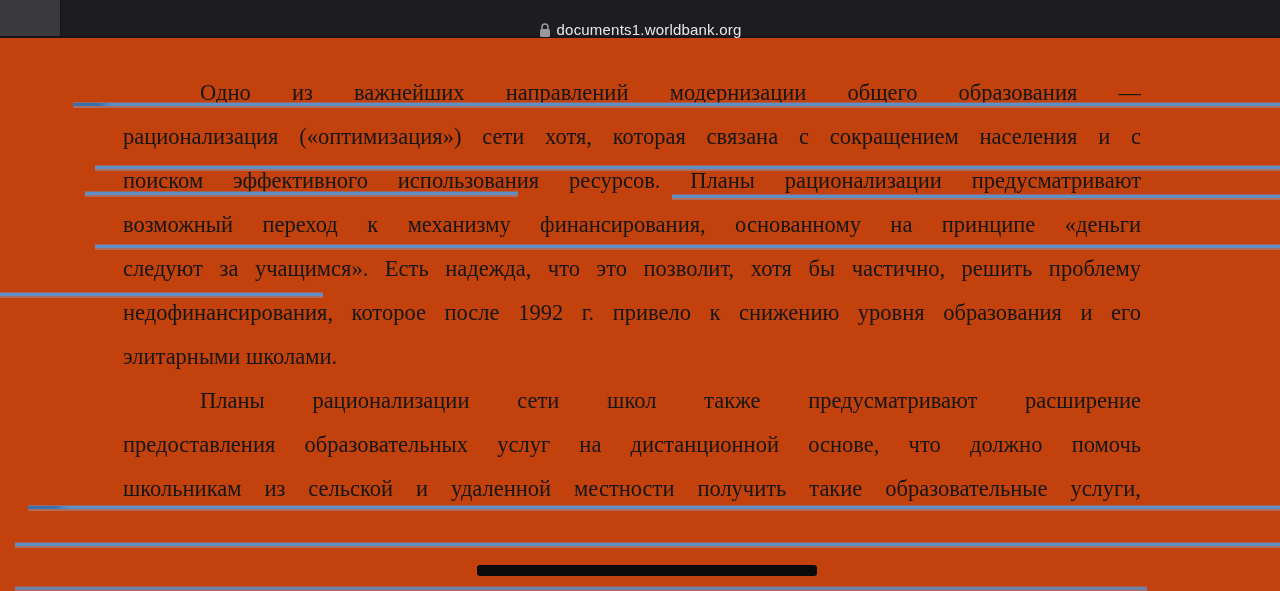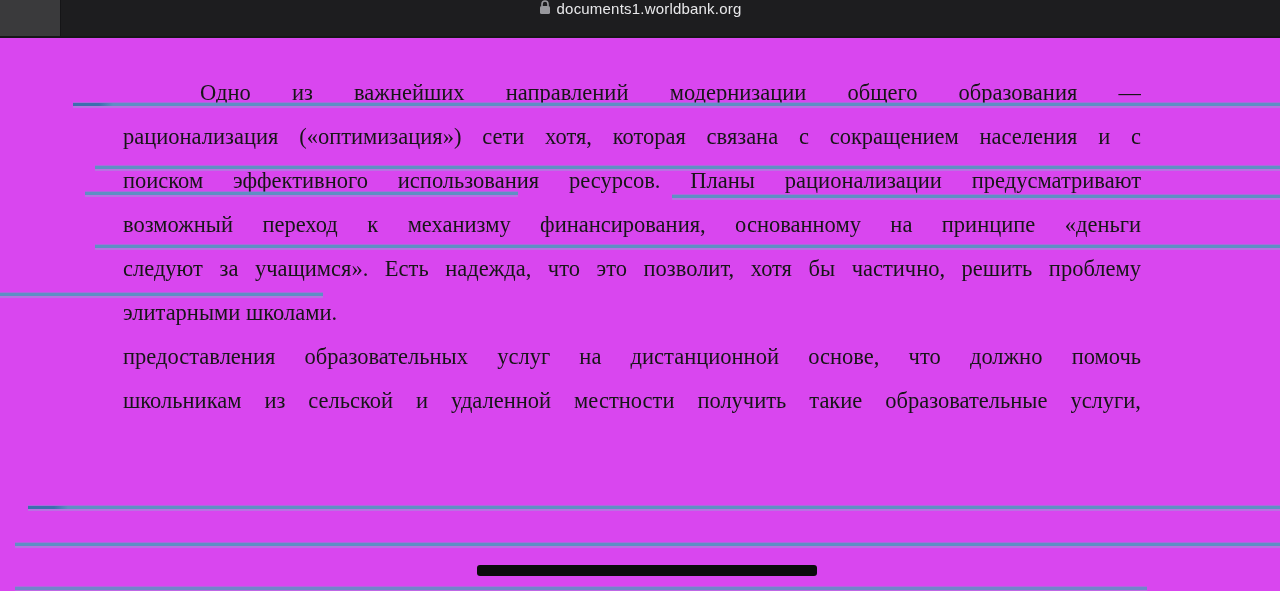--- a/index.html
+++ b/index.html
@@ -36,37 +36,37 @@
     width: 100%;
     height: 2px;
     background: #161618;
   }
   .url-pill {
     position: absolute;
     top: 0; left: 0;
     width: 100%;
     height: 38px;
     display: flex;
-    align-items: flex-start;
+    align-items: flex-end;
     justify-content: center;
     gap: 6px;
     font-family: "Liberation Sans", sans-serif;
     font-size: 15px;
     color: #e8e8ea;
     letter-spacing: 0.2px;
   }
   .lock-icon { display: inline-flex; align-items: center; }
 
   
   .page {
     position: absolute;
     top: 0; left: 0;
     width: 1280px;
     height: 591px;
-    background: #d946ef;
+    background: #c2410c;
   }
   .text-column {
     position: absolute;
     top: 71px;
     left: 123px;
     width: 1018px;
   }
   .line {
     height: 44px;
     line-height: 44px;
@@ -117,21 +117,23 @@
 <body>
 
 <div class="page">
 
   <div class="text-column">
     <div class="line indent">Одно из важнейших направлений модернизации общего образования —</div>
     <div class="line">рационализация («оптимизация») сети хотя, которая связана с сокращением населения и с</div>
     <div class="line">поиском эффективного использования ресурсов. Планы рационализации предусматривают</div>
     <div class="line">возможный переход к механизму финансирования, основанному на принципе «деньги</div>
     <div class="line">следуют за учащимся». Есть надежда, что это позволит, хотя бы частично, решить проблему</div>
+    <div class="line">недофинансирования, которое после 1992 г. привело к снижению уровня образования и его</div>
     <div class="line nojust">элитарными школами.</div>
+    <div class="line indent">Планы рационализации сети школ также предусматривают расширение</div>
     <div class="line">предоставления образовательных услуг на дистанционной основе, что должно помочь</div>
     <div class="line">школьникам из сельской и удаленной местности получить такие образовательные услуги,</div>
   </div>
 
   <div class="ann ann-a tip"></div>
   <div class="ann ann-b"></div>
   <div class="ann ann-c"></div>
   <div class="ann ann-d"></div>
   <div class="ann ann-e"></div>
   <div class="ann ann-f"></div>

